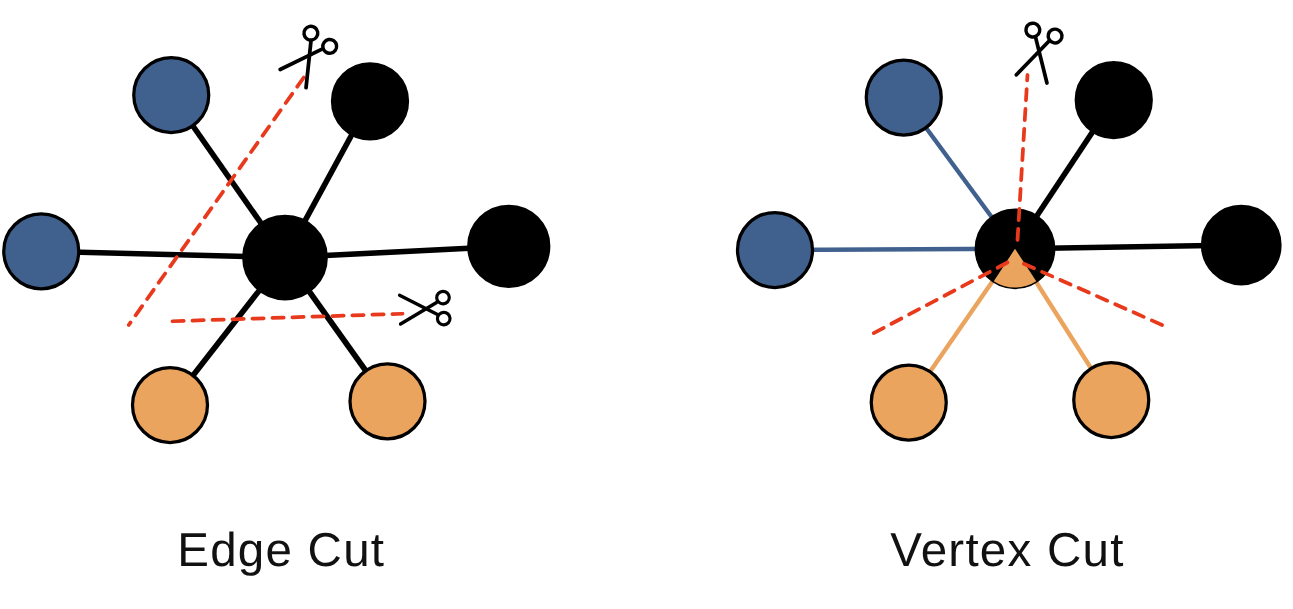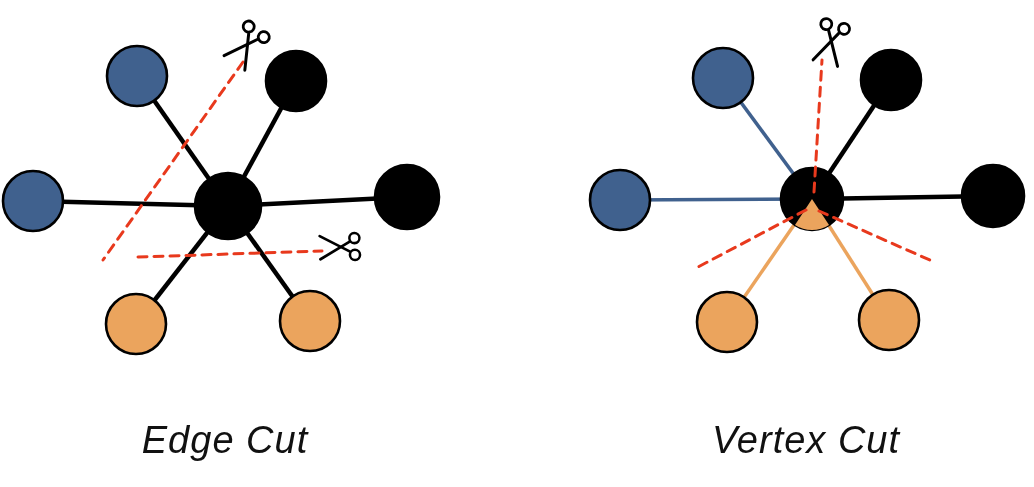--- a/index.html
+++ b/index.html
@@ -7,21 +7,20 @@
     padding: 0;
     background: #ffffff;
     font-family: "Liberation Sans", sans-serif;
   }
   .figure {
     position: relative;
     width: 1034px;
     height: 487px;
     background: #ffffff;
     overflow: hidden;
-    font-style: italic;
   }
   svg { display: block; }
   text.diagram-label {
     letter-spacing: 1px;
   }
 </style>
 </head>
 <body>
 
 <div class="figure">

